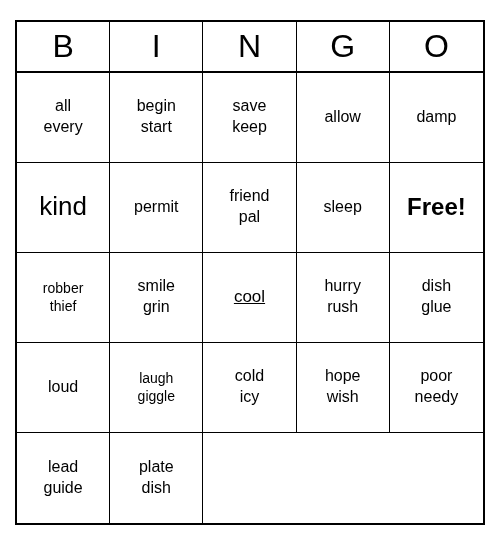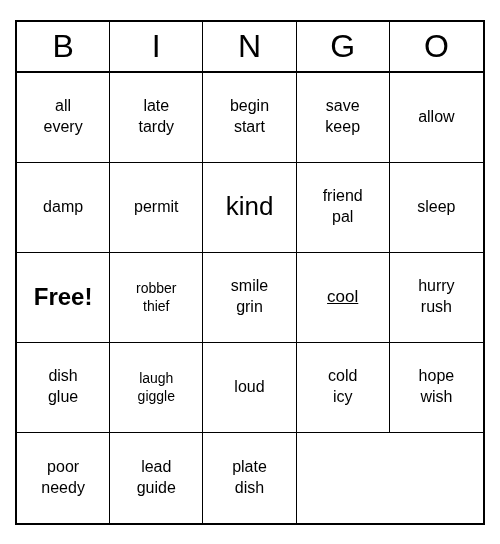--- a/index.html
+++ b/index.html
@@ -92,42 +92,38 @@
       <div class="bingo-header-cell">N</div>
       <div class="bingo-header-cell">G</div>
       <div class="bingo-header-cell">O</div>
     </div>
   <div class="bingo-grid">
   <div class="bingo-cell">
         <span>all
 every</span>
       </div>
       <div class="bingo-cell">
-        <span>late
-tardy</span>
-      </div>
-      <div class="bingo-cell">
         <span>begin
 start</span>
       </div>
       <div class="bingo-cell">
         <span>save
 keep</span>
       </div>
       <div class="bingo-cell">
         <span>allow</span>
       </div>
       <div class="bingo-cell">
         <span>damp</span>
       </div>
       <div class="bingo-cell">
-        <span>permit</span>
+        <span style="font-size: 26px;">kind</span>
       </div>
       <div class="bingo-cell">
-        <span style="font-size: 26px;">kind</span>
+        <span>permit</span>
       </div>
       <div class="bingo-cell">
         <span>friend
 pal</span>
       </div>
       <div class="bingo-cell">
         <span>sleep</span>
       </div>
       <div class="bingo-cell free">
         <span style="font-size: 24px; font-weight: bold;">Free!</span>
@@ -144,26 +140,26 @@
         <span style="font-size: 17px; text-decoration: underline;">cool</span>
       </div>
       <div class="bingo-cell">
         <span>hurry
 rush</span>
       </div>
       <div class="bingo-cell">
         <span>dish
 glue</span>
       </div>
+      <div class="bingo-cell">
+        <span>loud</span>
+      </div>
       <div class="bingo-cell small">
         <span>laugh
 giggle</span>
-      </div>
-      <div class="bingo-cell">
-        <span>loud</span>
       </div>
       <div class="bingo-cell">
         <span>cold
 icy</span>
       </div>
       <div class="bingo-cell">
         <span>hope
 wish</span>
       </div>
       <div class="bingo-cell">

